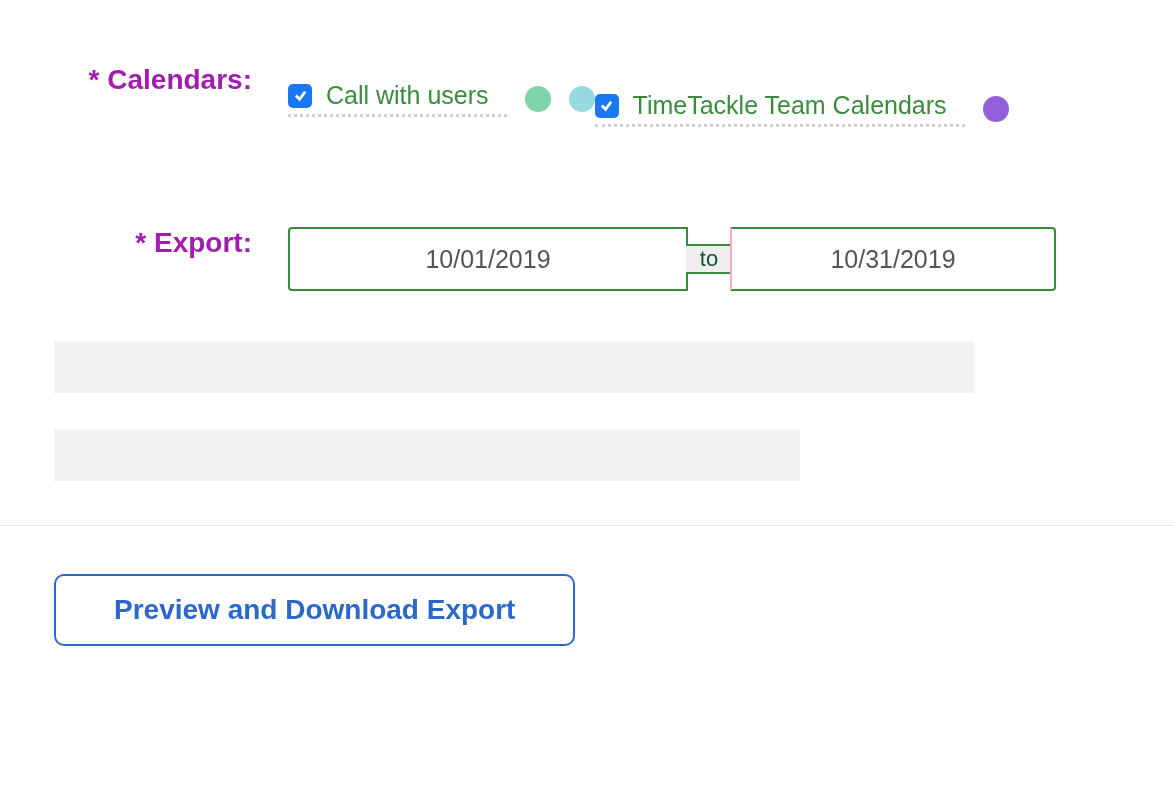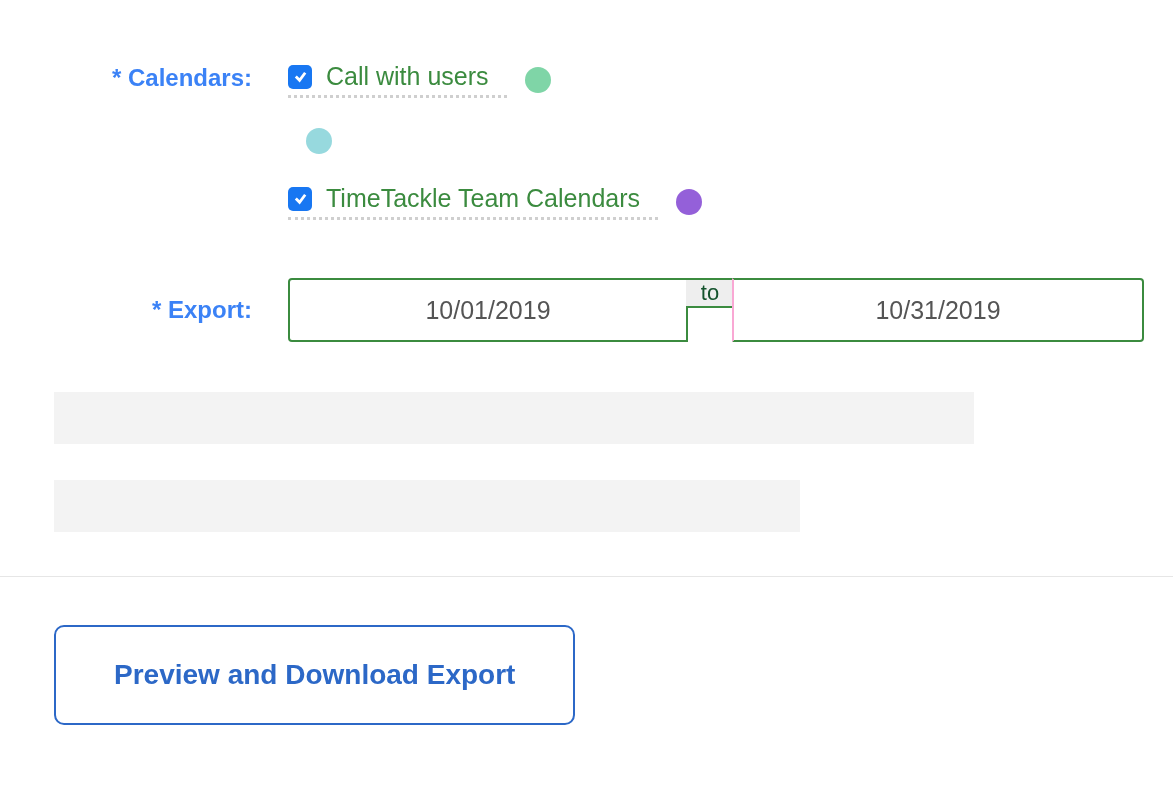--- a/index.html
+++ b/index.html
@@ -22,31 +22,32 @@
     display: flex;
     align-items: flex-start;
   }
   .label-col {
     width: 234px;
     text-align: right;
     padding-right: 36px;
     padding-top: 2px;
   }
   .form-label {
-    font-size: 24px;
+    font-size: 28px;
     font-weight: 700;
-    color: #3b82f6;
+    color: #a21caf;
     white-space: nowrap;
   }
   .control-col {
     flex: 1;
   }
   .calendar-list {
     display: flex;
-    flex-direction: column;
+    flex-direction: row;
+    margin-top: 19px;
   }
   .calendar-item {
     display: flex;
     align-items: center;
     padding-bottom: 10px;
     margin-bottom: 20px;
   }
   .calendar-inner {
     display: flex;
     align-items: center;
@@ -94,23 +95,24 @@
   }
   .range-row {
     margin-top: 48px;
     align-items: center;
   }
   .range-row .label-col {
     padding-top: 0;
   }
   .range-controls {
     display: flex;
-    align-items: flex-start;
+    align-items: center;
     height: 64px;
-    width: 856px;
+    width: 768px;
+    margin-top: 32px;
   }
   .date-input {
     border: 2px solid #3b8b3f;
     font-size: 25px;
     color: #555;
     background: #fff;
     height: 64px;
     outline: none;
     text-align: center;
     border-radius: 4px;
@@ -166,21 +168,21 @@
     padding-left: 54px;
     padding-top: 48px;
   }
   .preview-btn {
     border: 2px solid #2c68c7;
     color: #2c68c7;
     background: #fff;
     border-radius: 10px;
     font-size: 28px;
     font-weight: 700;
-    padding: 32px 58px;
+    padding: 18px 58px;
     cursor: pointer;
   }
 </style>
 </head>
 <body>
 
 <div class="form-area">
 
   <div class="form-row">
     <div class="label-col">

